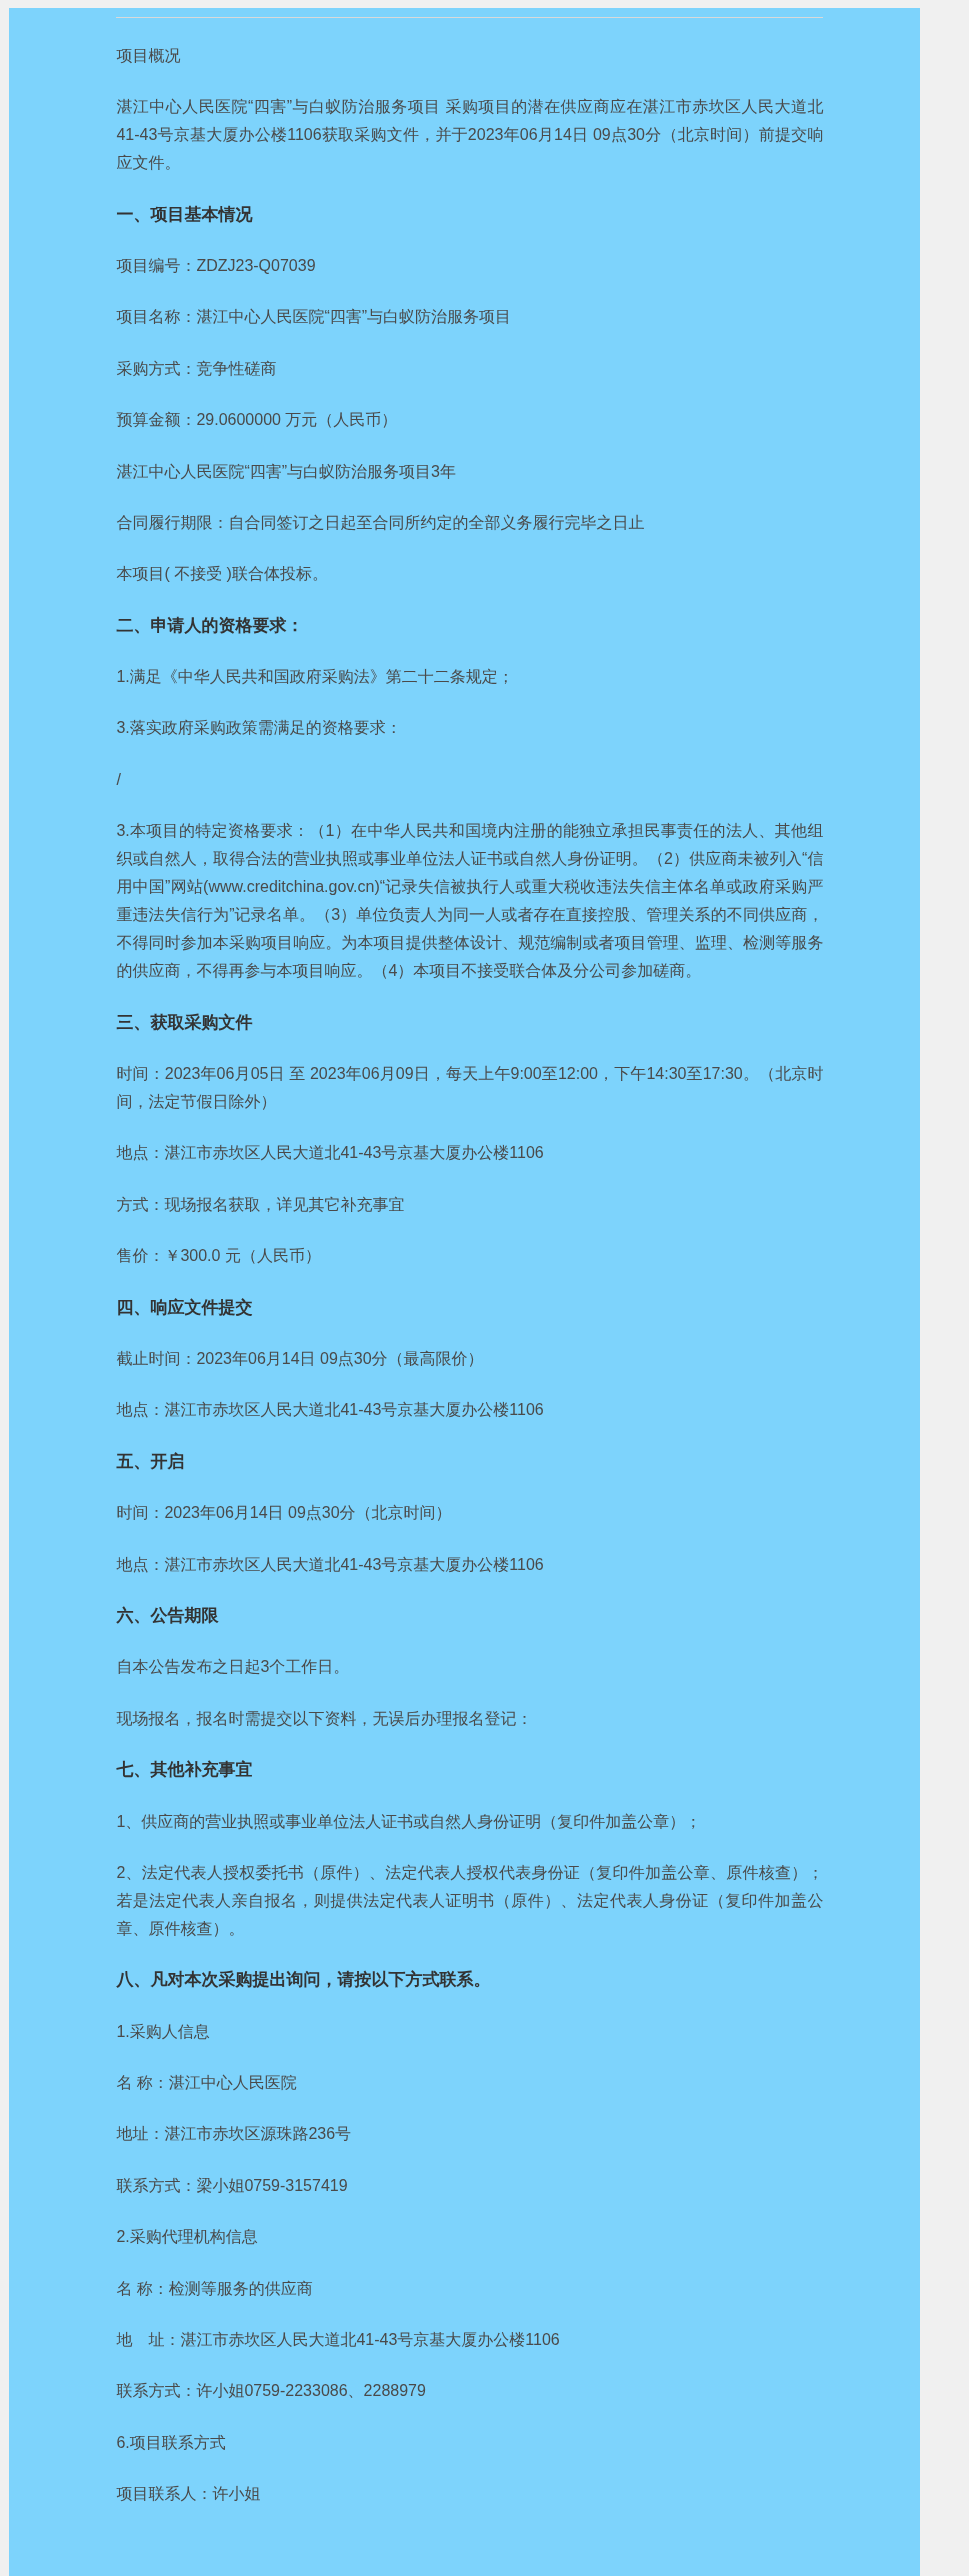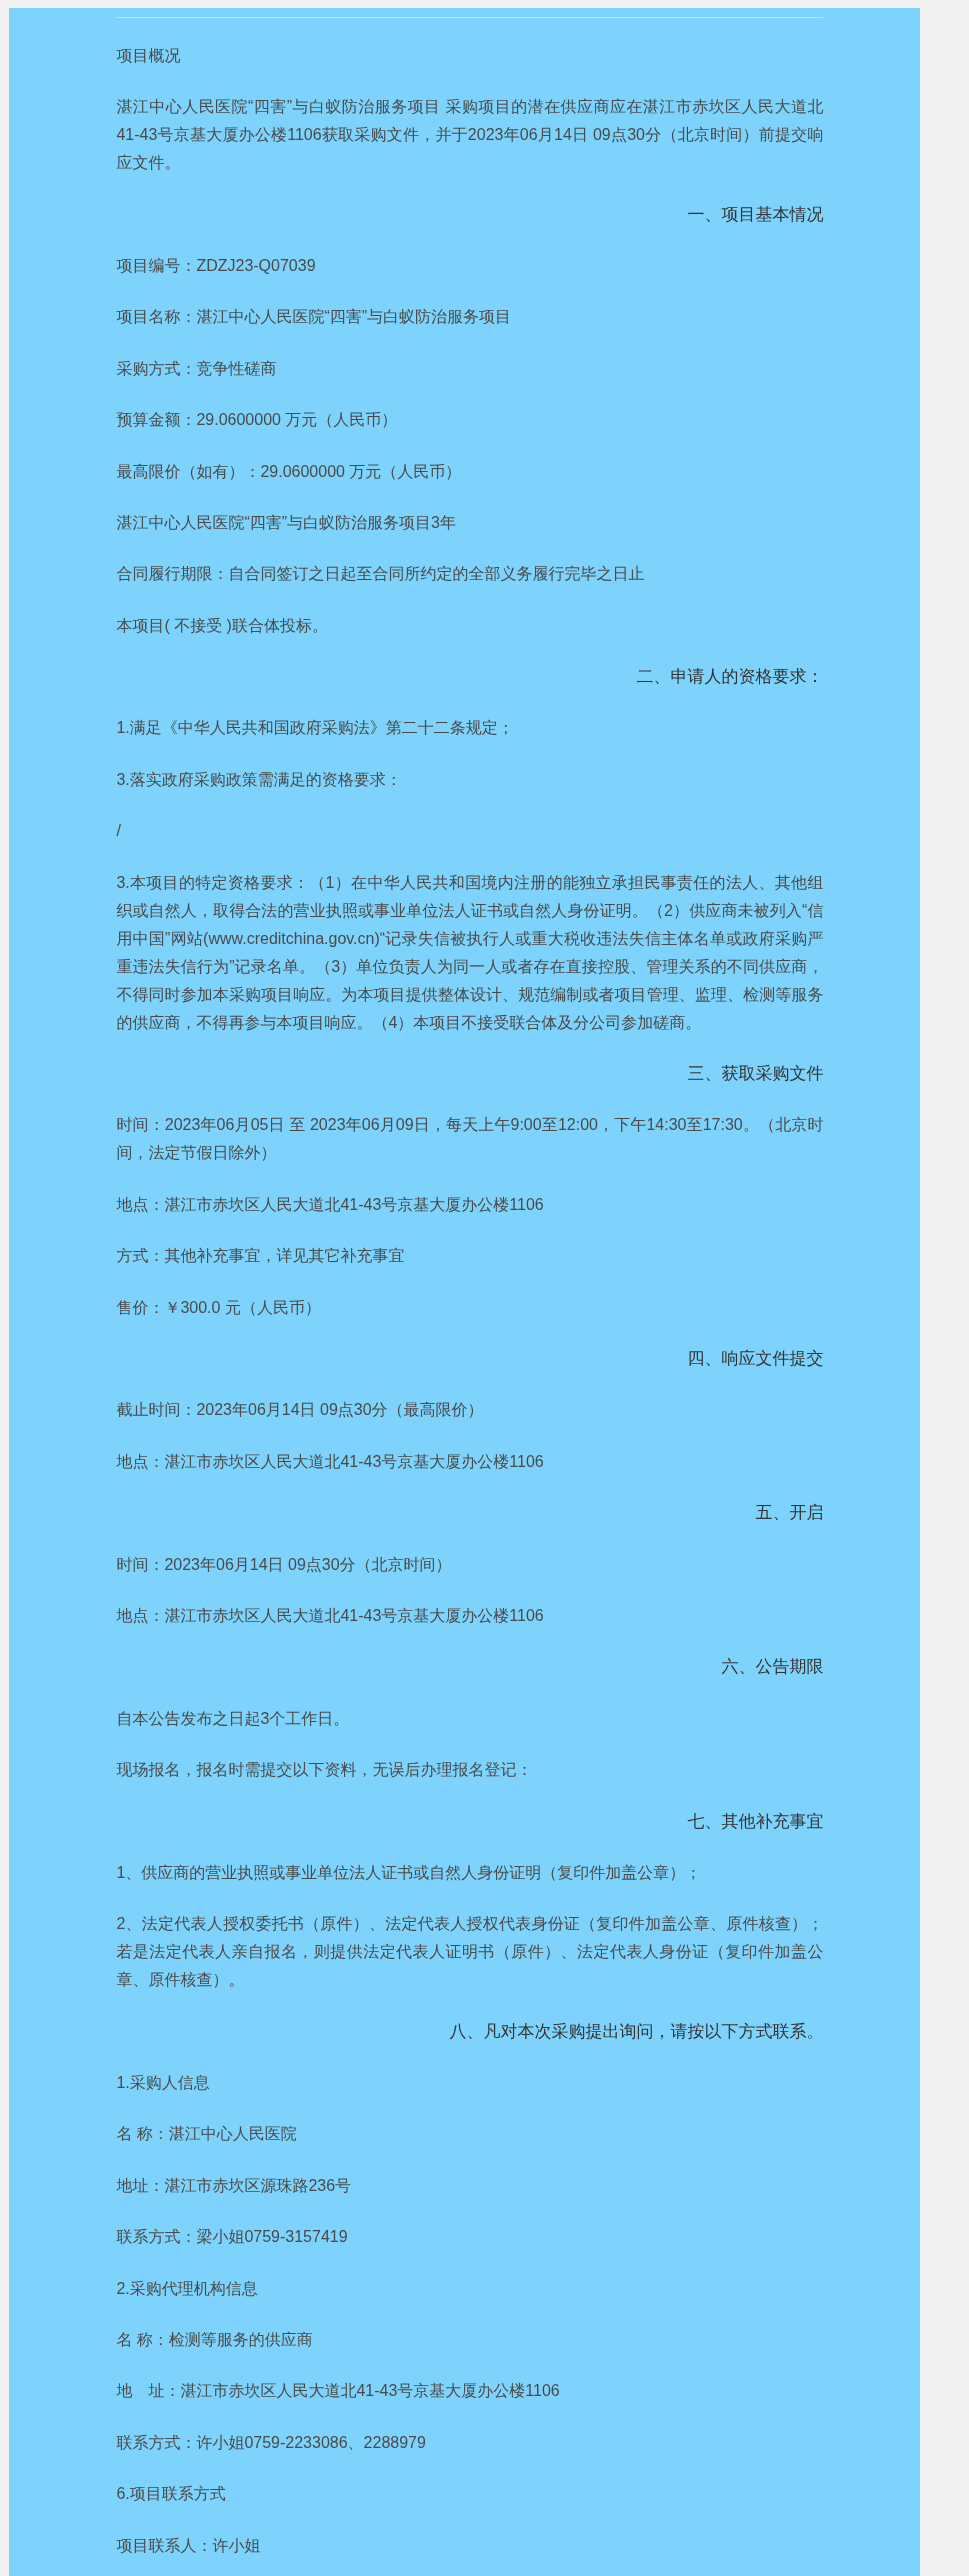--- a/index.html
+++ b/index.html
@@ -34,52 +34,51 @@
     font-size: 16px;
     line-height: 28px;
     color: #4a4a4a;
     margin: 23.4px 0;
     word-break: break-word;
     text-align: justify;
     text-justify: inter-ideograph;
   }
   .doc-block.heading {
     font-size: 17px;
-    font-weight: normal;
+    font-weight: bold;
     color: #333333;
-    text-align: right;
+    text-align: left;
   }
 </style>
 </head>
 <body>
 
 <div class="page-card">
   <div class="content">
     <div class="top-divider"></div>
     <div id="blocks">
         <div class="doc-block">项目概况</div>
         <div class="doc-block">湛江中心人民医院“四害”与白蚁防治服务项目 采购项目的潜在供应商应在湛江市赤坎区人民大道北41-43号京基大厦办公楼1106获取采购文件，并于2023年06月14日 09点30分（北京时间）前提交响应文件。</div>
         <div class="doc-block heading">一、项目基本情况</div>
         <div class="doc-block">项目编号：ZDZJ23-Q07039</div>
         <div class="doc-block">项目名称：湛江中心人民医院“四害”与白蚁防治服务项目</div>
         <div class="doc-block">采购方式：竞争性磋商</div>
         <div class="doc-block">预算金额：29.0600000 万元（人民币）</div>
-        <div class="doc-block">最高限价（如有）：29.0600000 万元（人民币）</div>
         <div class="doc-block">湛江中心人民医院“四害”与白蚁防治服务项目3年</div>
         <div class="doc-block">合同履行期限：自合同签订之日起至合同所约定的全部义务履行完毕之日止</div>
         <div class="doc-block">本项目( 不接受  )联合体投标。</div>
         <div class="doc-block heading">二、申请人的资格要求：</div>
         <div class="doc-block">1.满足《中华人民共和国政府采购法》第二十二条规定；</div>
         <div class="doc-block">3.落实政府采购政策需满足的资格要求：</div>
         <div class="doc-block">/</div>
         <div class="doc-block">3.本项目的特定资格要求：（1）在中华人民共和国境内注册的能独立承担民事责任的法人、其他组织或自然人，取得合法的营业执照或事业单位法人证书或自然人身份证明。（2）供应商未被列入“信用中国”网站(www.creditchina.gov.cn)“记录失信被执行人或重大税收违法失信主体名单或政府采购严重违法失信行为”记录名单。（3）单位负责人为同一人或者存在直接控股、管理关系的不同供应商，不得同时参加本采购项目响应。为本项目提供整体设计、规范编制或者项目管理、监理、检测等服务的供应商，不得再参与本项目响应。（4）本项目不接受联合体及分公司参加磋商。</div>
         <div class="doc-block heading">三、获取采购文件</div>
         <div class="doc-block">时间：2023年06月05日 至 2023年06月09日，每天上午9:00至12:00，下午14:30至17:30。（北京时间，法定节假日除外）</div>
         <div class="doc-block">地点：湛江市赤坎区人民大道北41-43号京基大厦办公楼1106</div>
-        <div class="doc-block">方式：其他补充事宜，详见其它补充事宜</div>
+        <div class="doc-block">方式：现场报名获取，详见其它补充事宜</div>
         <div class="doc-block">售价：￥300.0 元（人民币）</div>
         <div class="doc-block heading">四、响应文件提交</div>
         <div class="doc-block">截止时间：2023年06月14日 09点30分（最高限价）</div>
         <div class="doc-block">地点：湛江市赤坎区人民大道北41-43号京基大厦办公楼1106</div>
         <div class="doc-block heading">五、开启</div>
         <div class="doc-block">时间：2023年06月14日 09点30分（北京时间）</div>
         <div class="doc-block">地点：湛江市赤坎区人民大道北41-43号京基大厦办公楼1106</div>
         <div class="doc-block heading">六、公告期限</div>
         <div class="doc-block">自本公告发布之日起3个工作日。</div>
         <div class="doc-block">现场报名，报名时需提交以下资料，无误后办理报名登记：</div>

